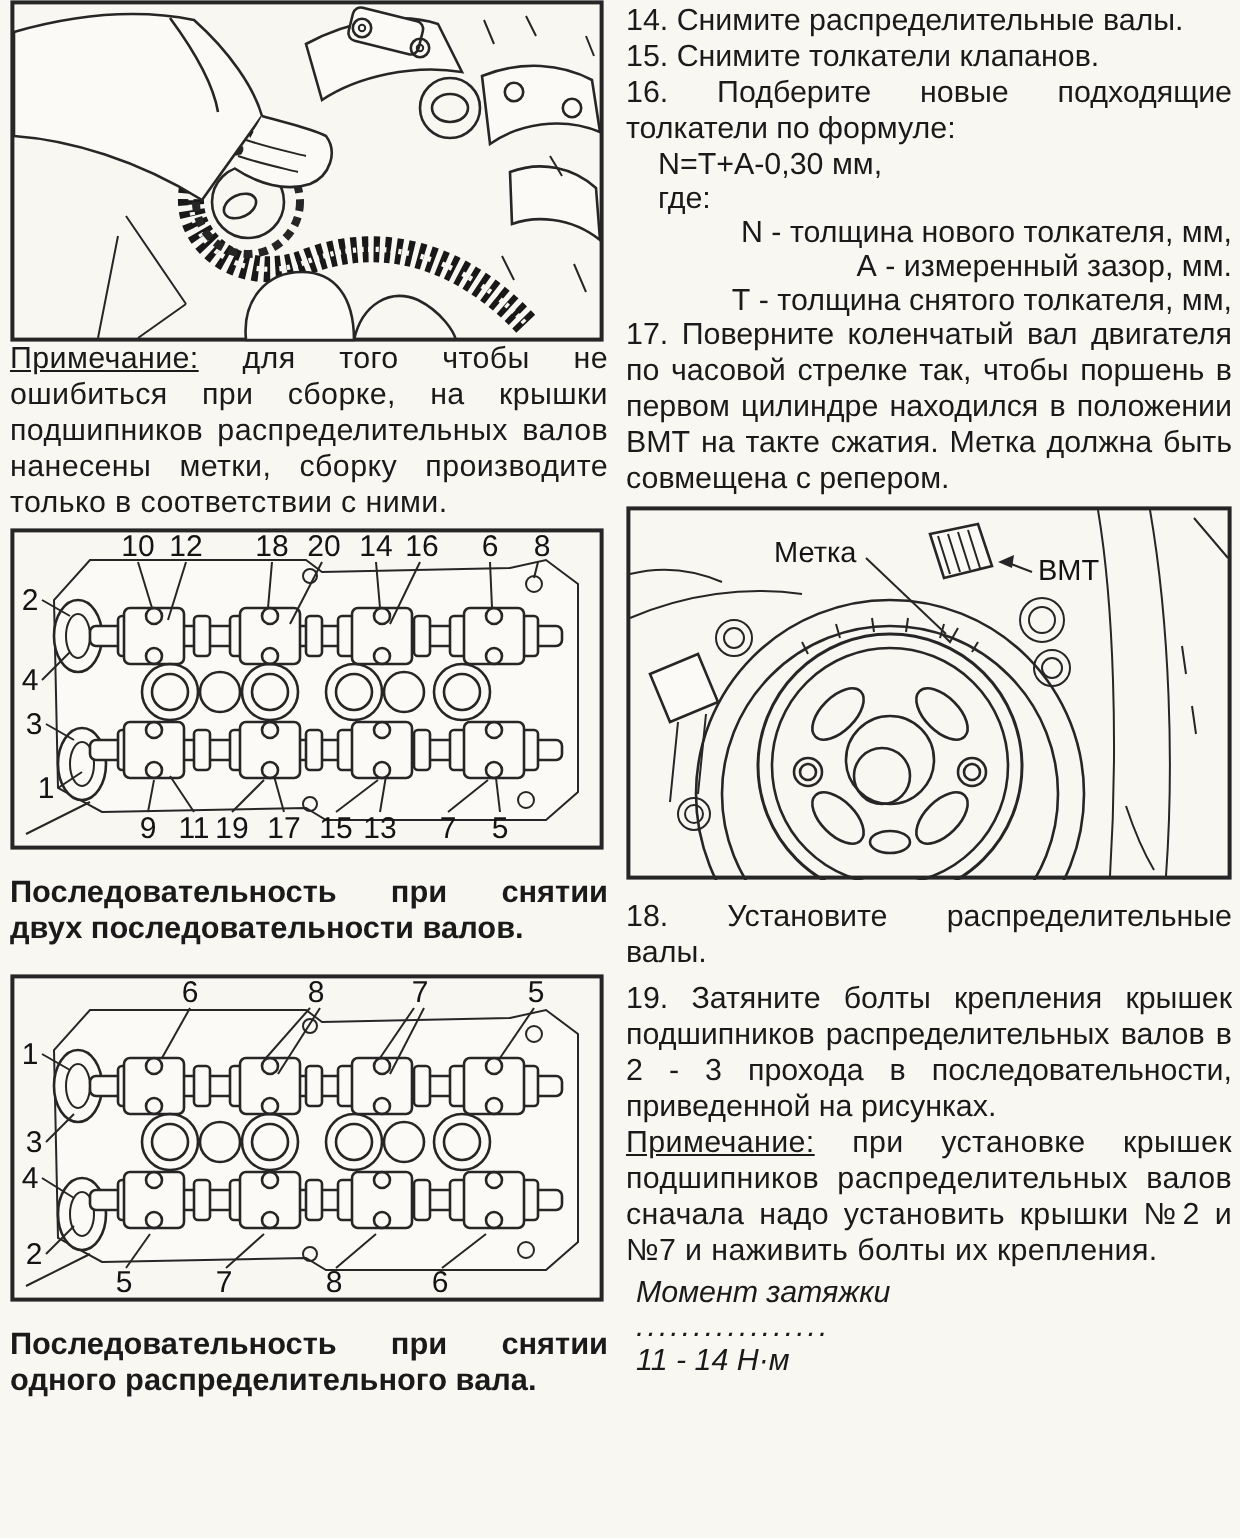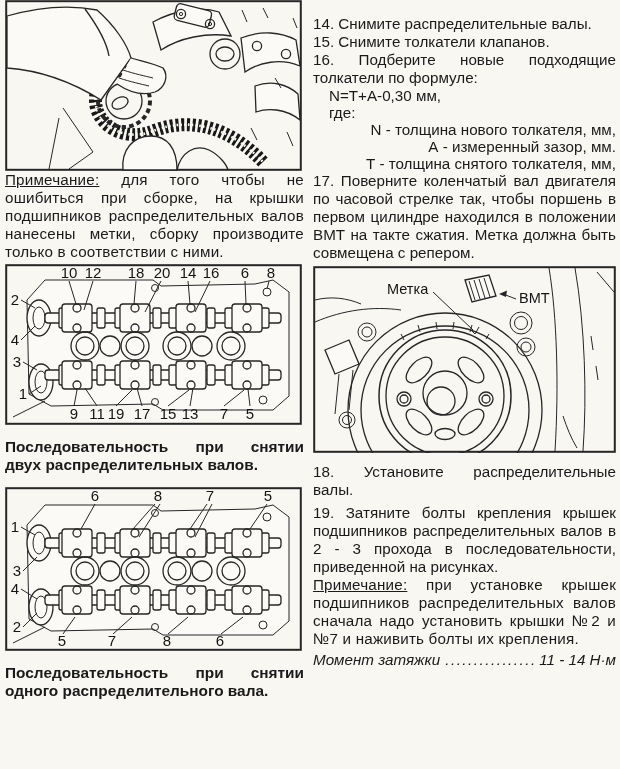--- a/index.html
+++ b/index.html
@@ -3,33 +3,33 @@
 <meta charset="utf-8">
 <style>
   html,body{margin:0;padding:0;background:#e8e6e0;}
   .page{
     position:relative;width:620px;height:769px;overflow:hidden;
     background:#f8f7f2;color:#1a1a1a;
     font-family:"Liberation Sans",sans-serif;
   }
   .col{position:absolute;top:0;}
   .col-left{left:5px;width:299px;}
-  .col-right{left:313px;width:303px;top:15px;}
+  .col-right{left:313px;width:303px;top:2px;}
   p{margin:0;}
   .para{font-size:15.2px;line-height:18px;text-align:justify;color:#1a1a1a;}
   .note{letter-spacing:0.2px;}
   .note-label{text-decoration:underline;}
   .line2{display:block;}
   .just-line{display:block;text-align:justify;text-align-last:justify;}
   .formula{padding-left:16px;font-size:15.2px;line-height:17px;}
   .formula .sub{padding-left:2px;text-align:right;}
   figure{margin:0;text-align:right;}
   figure svg{display:block;}
   .caption{font-weight:bold;font-size:15.4px;line-height:18px;margin-top:13px;}
-  .torque{display:flex;align-items:baseline;font-style:italic;font-size:15.2px;margin-top:3px;white-space:nowrap;}
+  .torque{display:flex;align-items:baseline;font-style:italic;font-size:15.2px;margin-top:3px;white-space:nowrap;flex-direction:column;}
   .torque .dots{margin:0 5px;letter-spacing:1.5px;overflow:hidden;}
   .mt15{margin-top:15px;} .mt3{margin-top:3px;} .mt13{margin-top:13px;}
   .mt10{margin-top:10px;} .mt5{margin-top:5px;} .mt4{margin-top:4px;}
   
   .ln{stroke:#262626;stroke-width:1.3;fill:none;}
   .lnf{stroke:#262626;stroke-width:1.3;fill:#fbfaf6;}
   .thick{stroke-width:2;}
   .thin{stroke-width:1;}
   .num{font-family:"Liberation Sans",sans-serif;font-size:15px;fill:#141414;}
   .svglabel{font-family:"Liberation Sans",sans-serif;font-size:14.5px;fill:#141414;}
@@ -206,21 +206,21 @@
           <text class="num" x="163" y="155" text-anchor="middle">15</text>
           <text class="num" x="185" y="155" text-anchor="middle">13</text>
           <text class="num" x="219" y="155" text-anchor="middle">7</text>
           <text class="num" x="245" y="155" text-anchor="middle">5</text>
         </g>
       </svg>
     </figure>
 
     <p class="caption">
         <span class="just-line">Последовательность при снятии</span>
-        <span class="line2">двух распределительных валов.</span>
+        <span class="line2">двух последовательности валов.</span>
       </p>
 
     <figure class="mt13">
       <svg width="297" height="164" viewBox="0 0 297 164">
         <rect x="1.2" y="1.2" width="294.6" height="161.6" class="ln thick"></rect>
         <g>
           <path class="lnf thin" d="M40,18 L148,18 L156,24 L250,22 L268,18 L284,30 L284,134 L268,148 L158,148 L148,142 L46,144 L24,132 L22,38 Z"></path>
           <ellipse class="lnf" cx="34" cy="56" rx="12" ry="18"></ellipse>
             <ellipse class="ln thin" cx="34" cy="56" rx="6" ry="11"></ellipse>
           <ellipse class="lnf" cx="36" cy="120" rx="12" ry="18"></ellipse>

